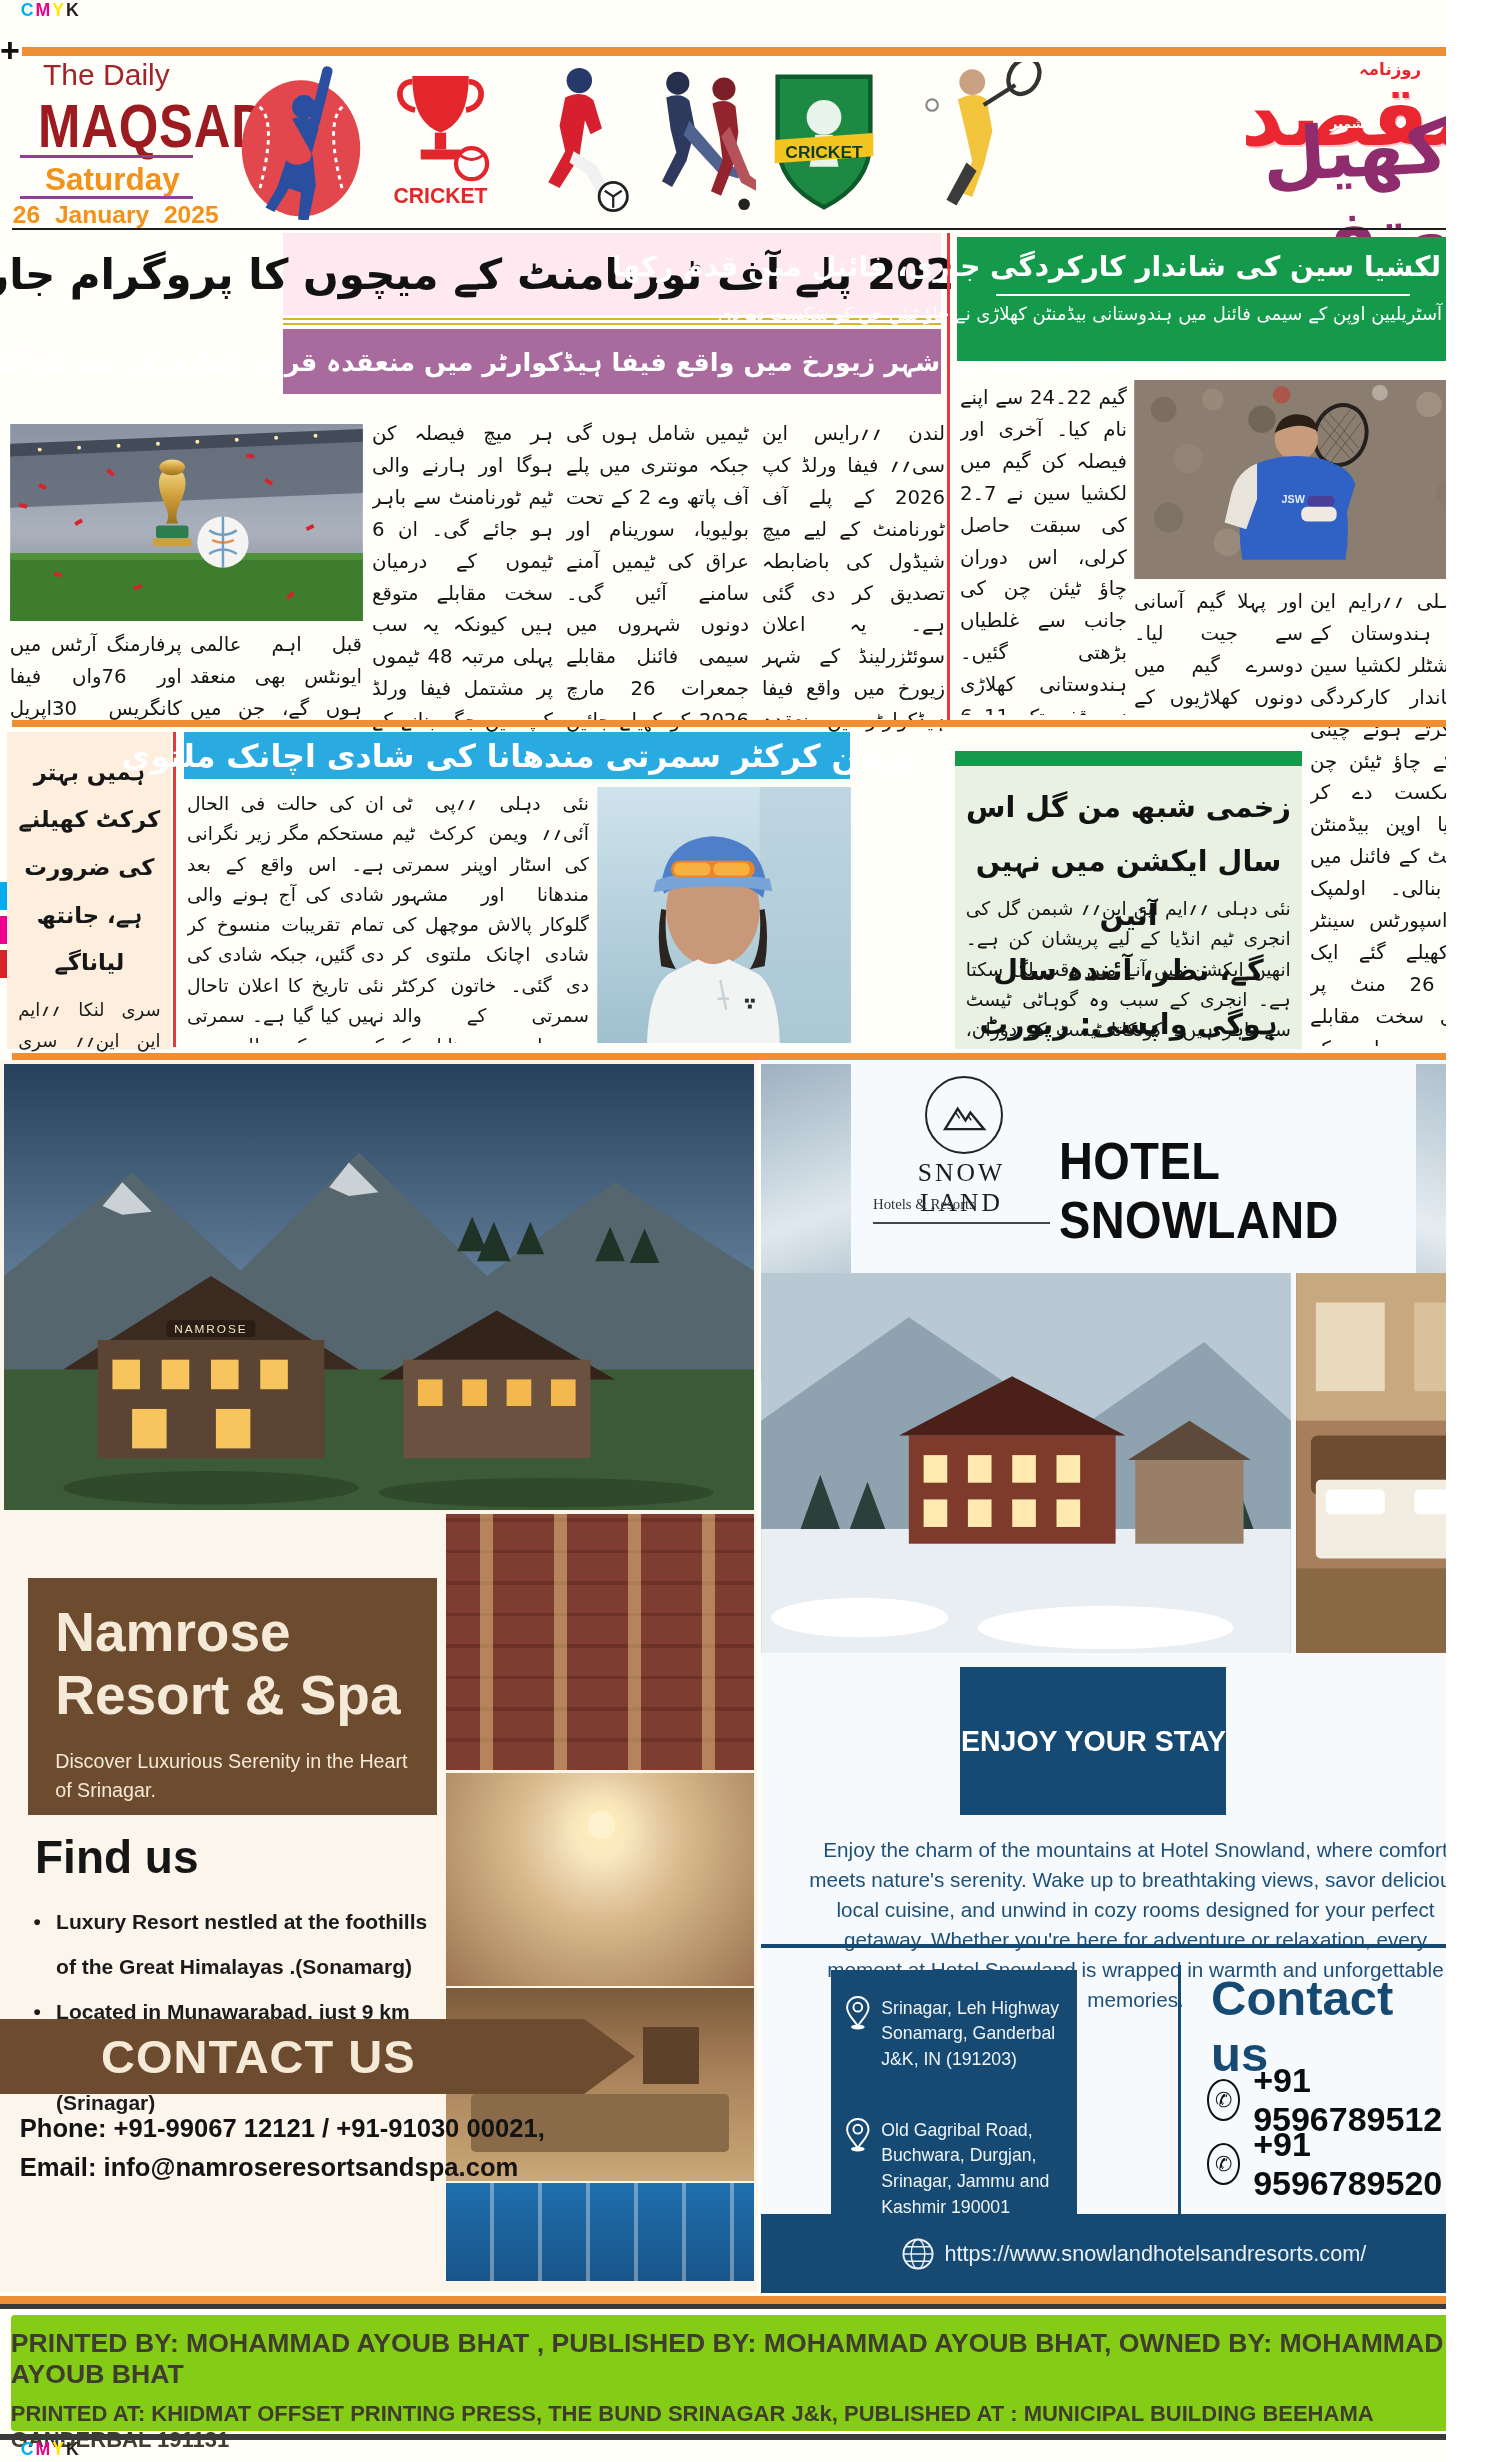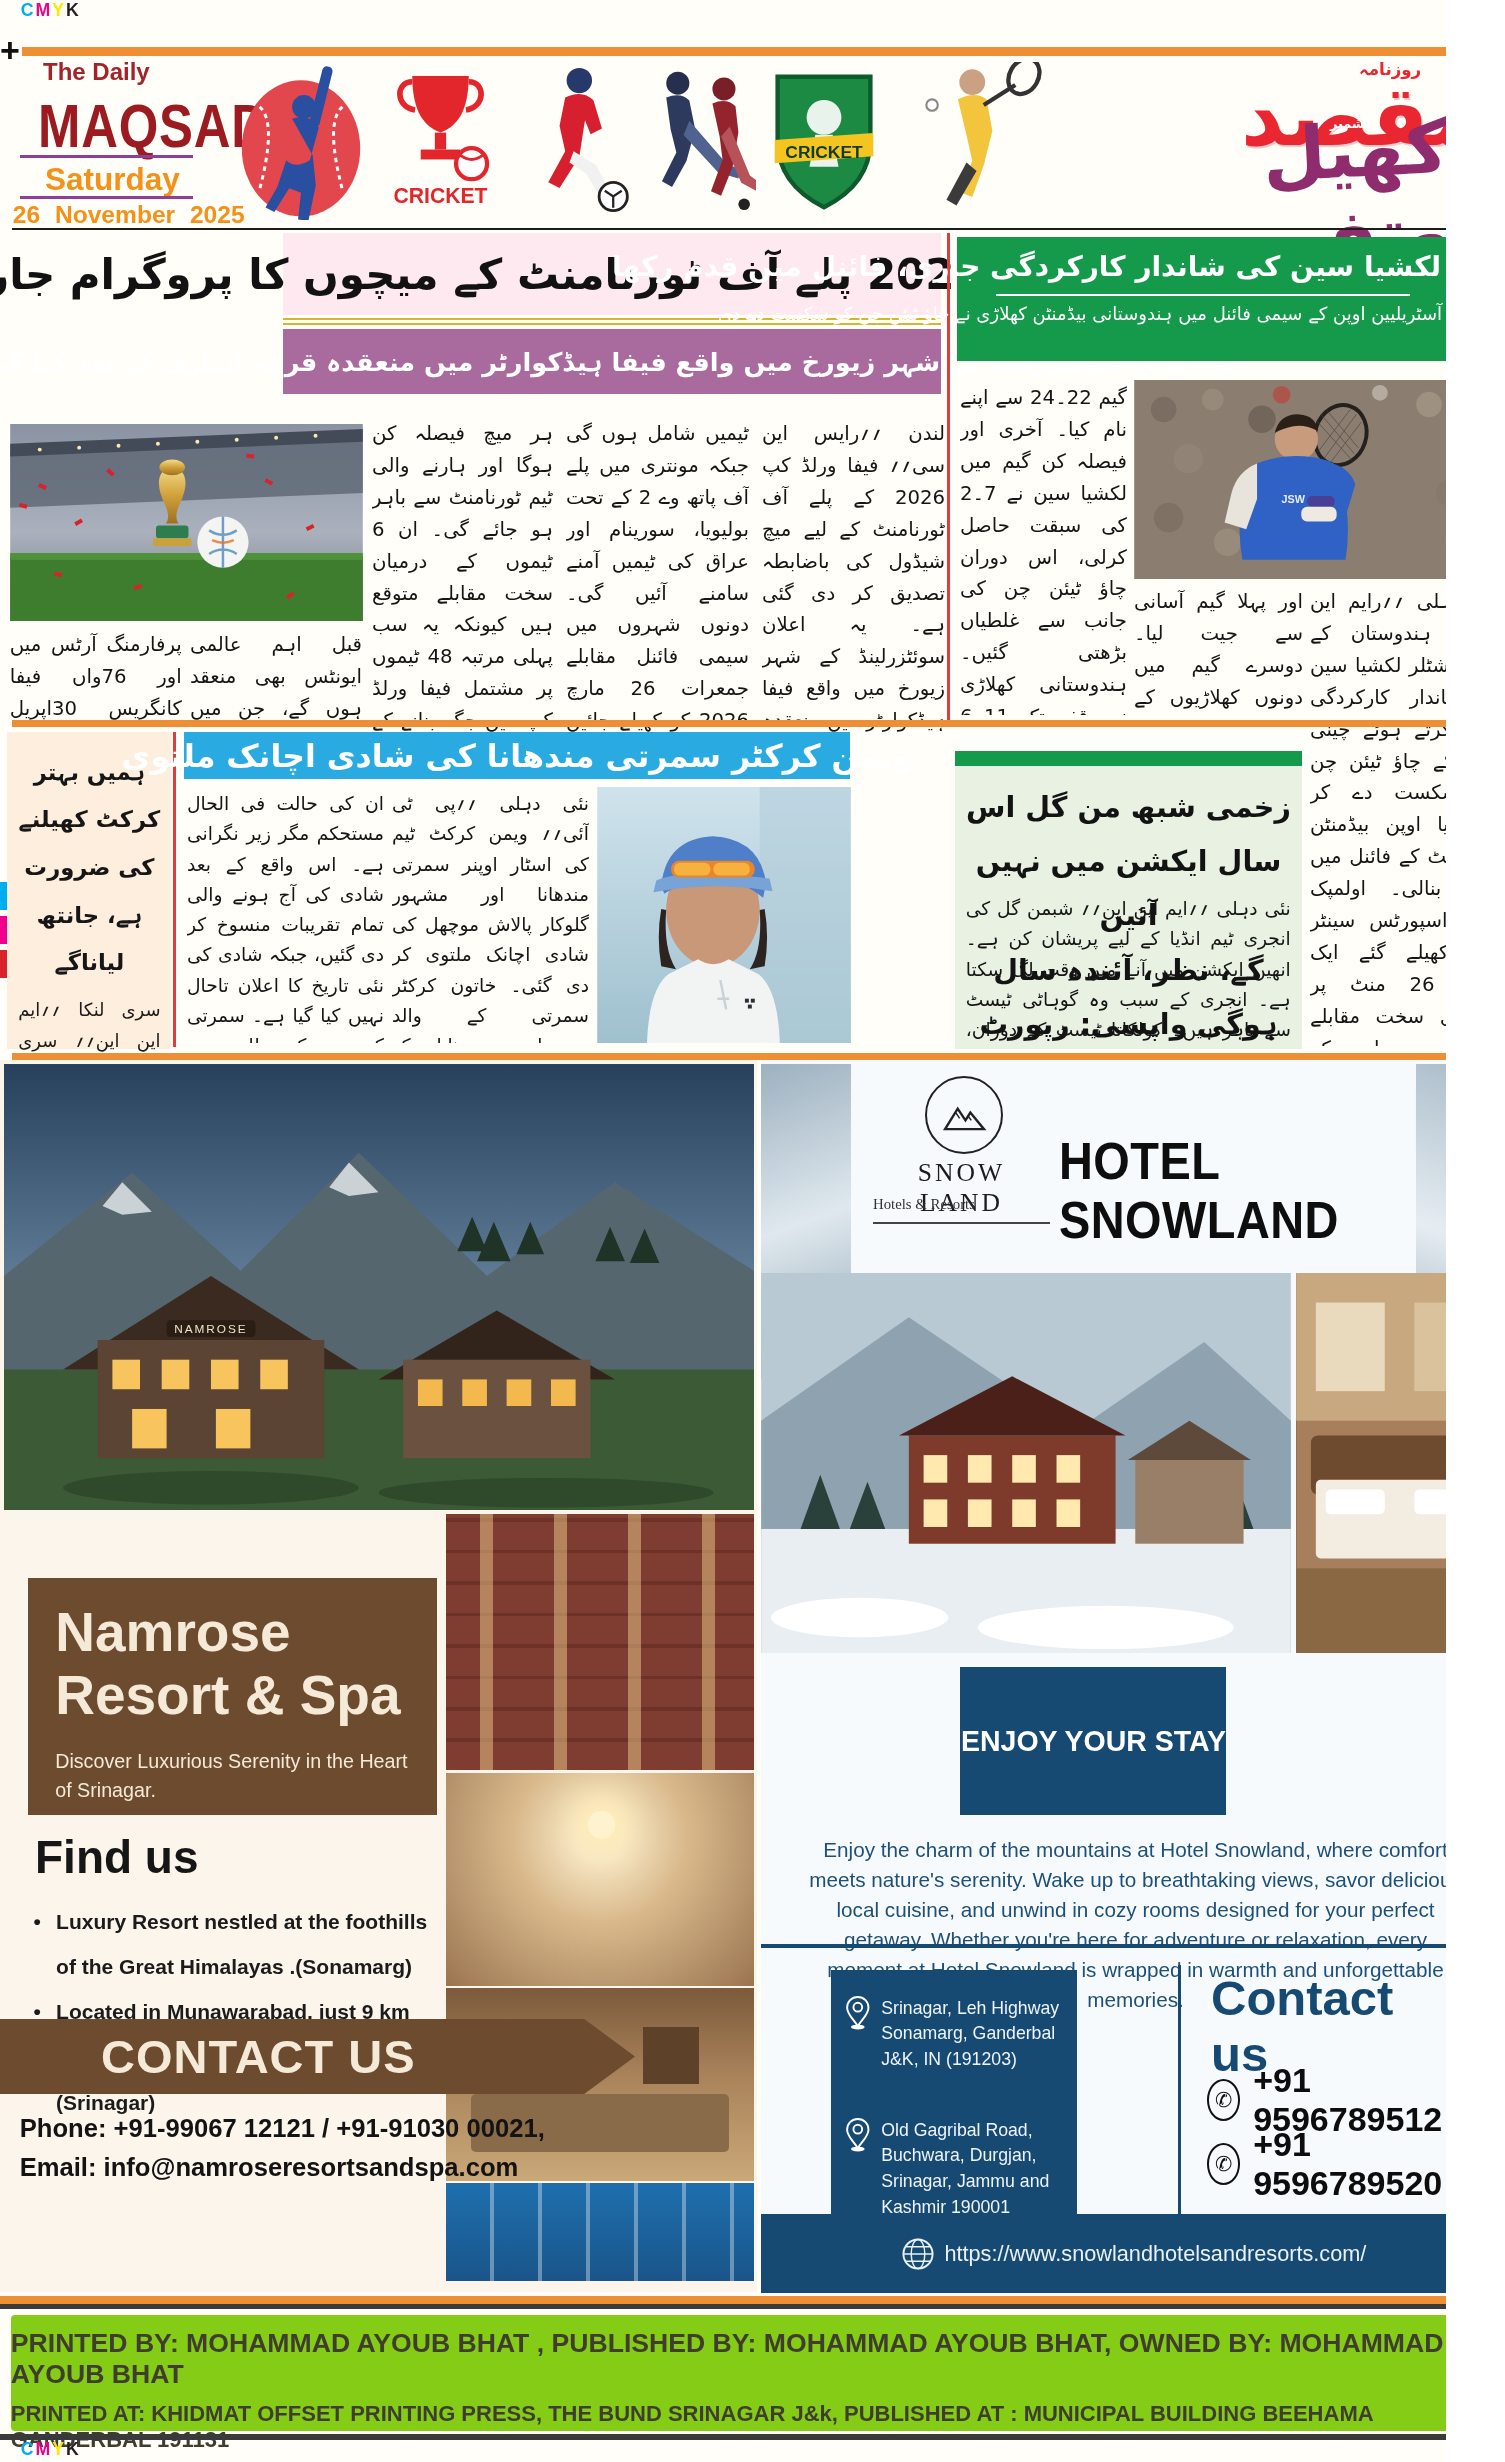--- a/index.html
+++ b/index.html
@@ -8,21 +8,21 @@
   .abs{position:absolute;}
   .ph{position:absolute;overflow:hidden;}
   .urdu{font-family:"DejaVu Sans",sans-serif;direction:rtl;}
   .ucol{position:absolute;direction:rtl;text-align:justify;font-family:"DejaVu Sans",sans-serif;
         color:#151515;font-size:19.7px;line-height:1.62;overflow:hidden;}
   .cmyk span{font-weight:bold;font-size:17.7px;letter-spacing:2px;}
   .c1{color:#00aeef}.c2{color:#ec008c}.c3{color:#ffe800}.c4{color:#231f20}
   .cropmark{font-size:34px;color:#111;font-weight:bold;}
   
   .topbar{left:22px;top:47px;width:1438px;height:8.9px;background:#ef8f35;}
-  .thedaily{left:43px;top:58px;font-size:24px;font-weight:bold;color:#a3232a;}
+  .thedaily{left:43px;top:58px;font-size:30px;font-weight:normal;color:#a3232a;}
   .maqsad{left:38px;top:90px;font-size:62px;font-weight:bold;color:#9c1b21;
           transform:scaleX(.82);transform-origin:left top;letter-spacing:1px;}
   .prule{height:2.5px;background:#8f3f97;}
   .wednesday{left:45px;top:161px;font-size:31.5px;font-weight:bold;color:#f39118;}
   .dateline{left:12.8px;top:201px;font-size:24.6px;font-weight:bold;color:#f39118;word-spacing:7.9px;}
   .logored{left:1241px;top:68px;font-size:83px;font-weight:bold;color:#ea2630;
            font-family:"DejaVu Sans",sans-serif;text-shadow:1.5px 1.5px 0 #f9c9c9;}
   .logotop{left:1359px;top:59px;font-size:16.7px;color:#ea2630;font-weight:bold;}
   .logosub{left:1330px;top:116px;font-size:12.8px;color:#fff;font-weight:bold;z-index:3;}
   .callig{left:1076px;top:123px;font-size:73px;font-weight:bold;color:#8e2c6e;
@@ -114,21 +114,21 @@
   </div>
   <div class="abs cropmark" style="left:0px;top:30.5px;">+</div>
   <div class="abs cropmark" style="left:1476px;top:33px;">+</div>
 
   <div class="abs topbar"></div>
   <div class="abs thedaily">The Daily</div>
   <div class="abs maqsad">MAQSAD</div>
   <div class="abs prule" style="left:19.7px;top:155px;width:173px;"></div>
   <div class="abs wednesday">Saturday</div>
   <div class="abs prule" style="left:19.7px;top:196px;width:173px;"></div>
-  <div class="abs dateline">26  November   2025</div>
+  <div class="abs dateline">26  January   2025</div>
 
   <div class="abs" style="left:227px;top:62px;">
     <svg width="148" height="158" viewBox="0 0 100 106">
       <ellipse cx="50" cy="58" rx="40" ry="46" fill="#e2474d"></ellipse>
       <path d="M22,30 q12,10 0,56" stroke="#fff" stroke-width="2" fill="none" stroke-dasharray="3,3"></path>
       <path d="M78,30 q-12,10 0,56" stroke="#fff" stroke-width="2" fill="none" stroke-dasharray="3,3"></path>
       <rect x="60" y="2" width="7" height="42" rx="3" fill="#2b4fa0" transform="rotate(14 63 23)"></rect>
       <circle cx="52" cy="30" r="8" fill="#2b4fa0"></circle>
       <path d="M44,38 q12,-4 18,6 l-6,22 q-10,6 -16,0 l-6,18 -8,14 6,3 10,-16 8,3 -2,18 7,1 5,-24 -2,-20 z" fill="#2b4fa0"></path>
     </svg>

